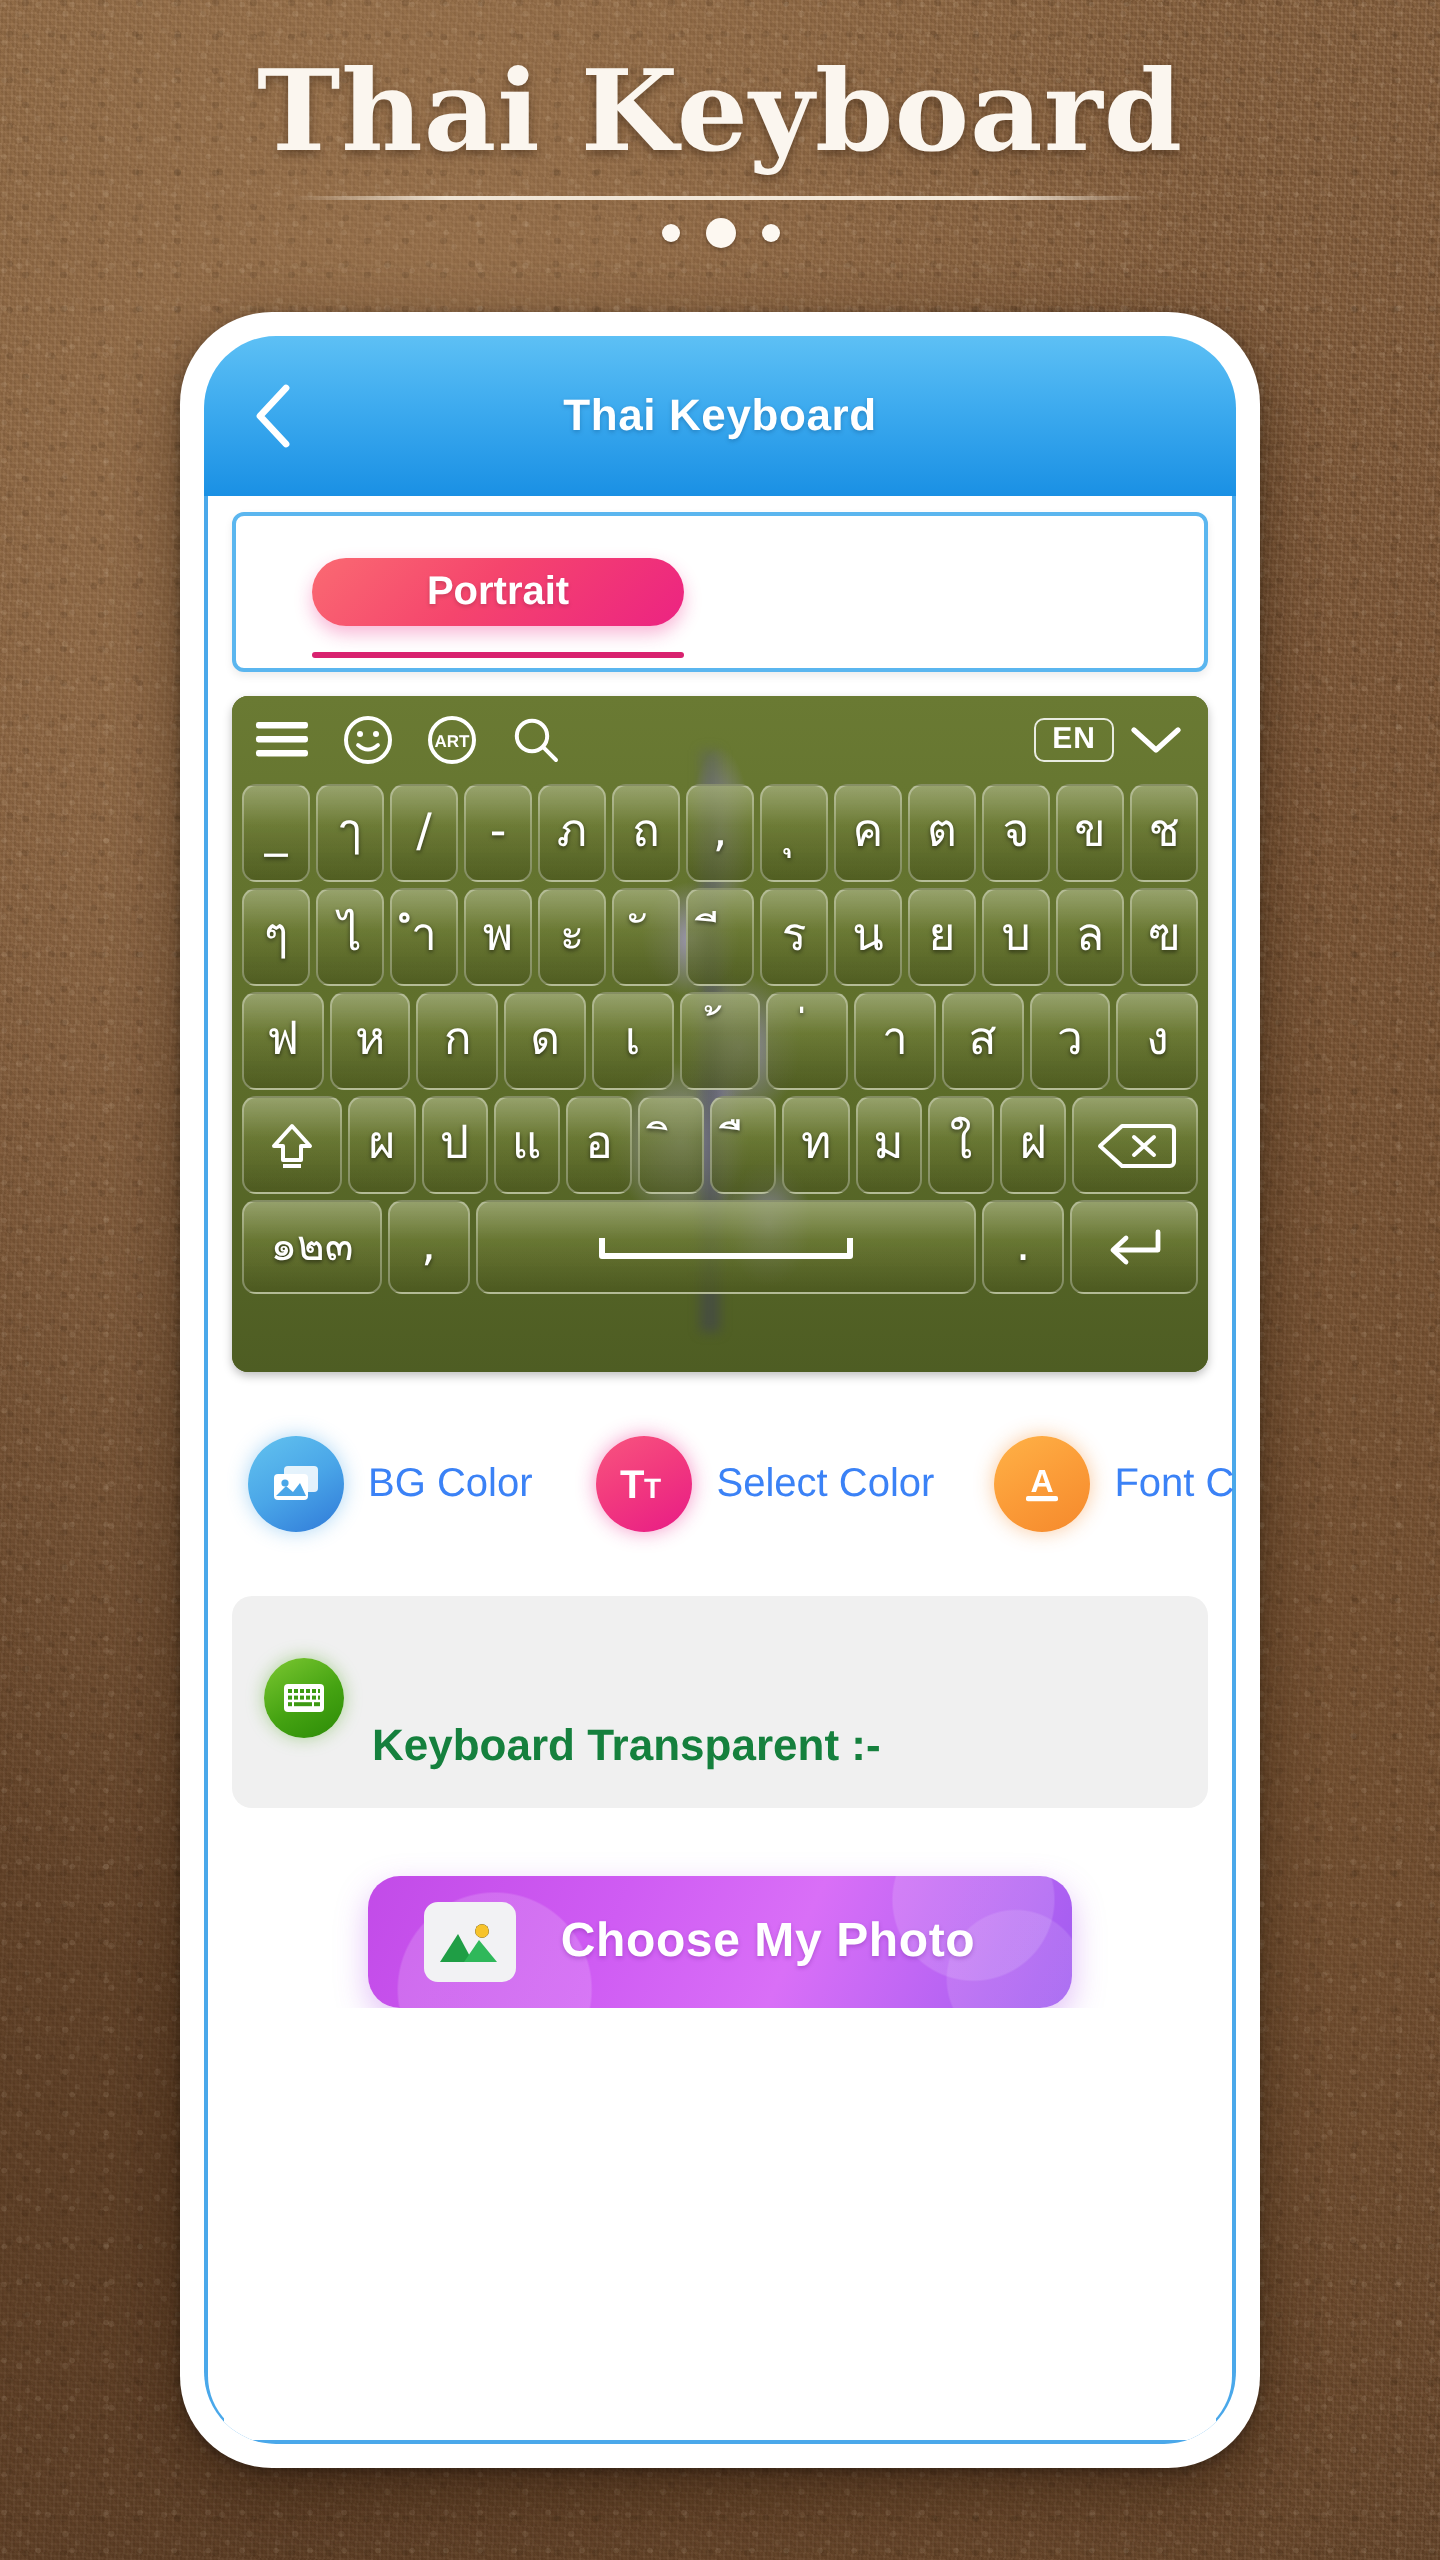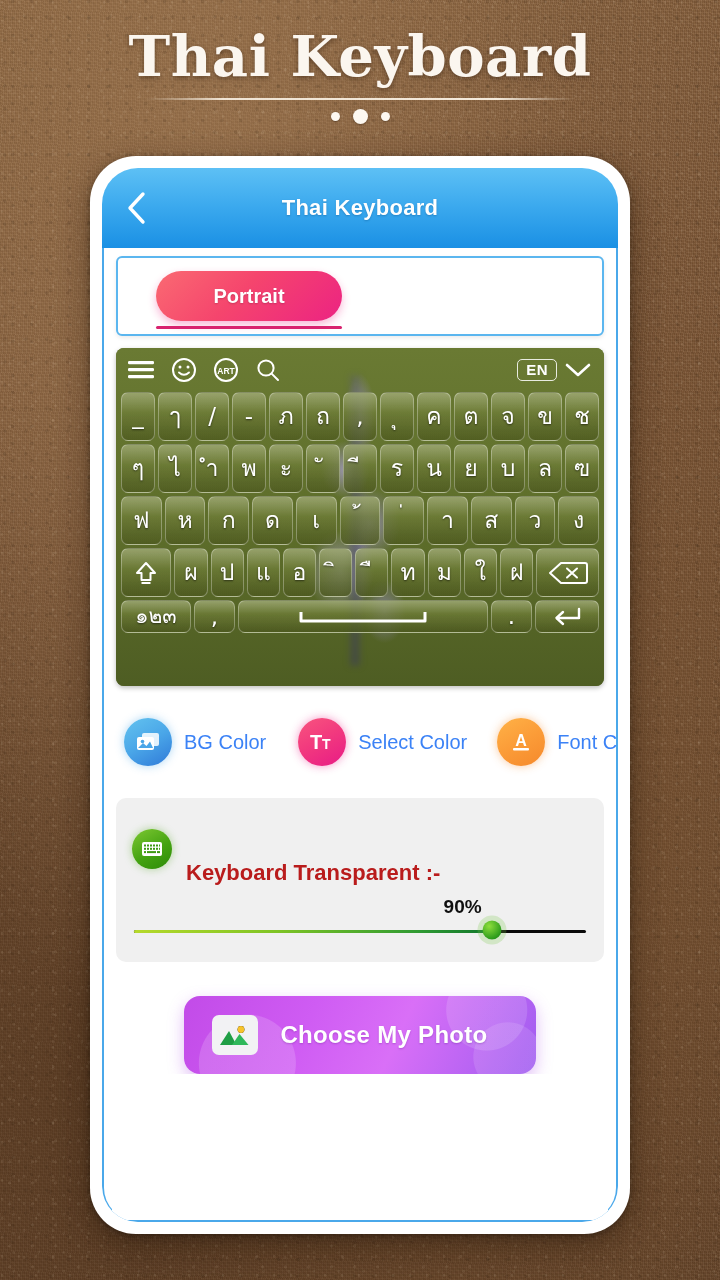--- a/index.html
+++ b/index.html
@@ -138,21 +138,21 @@
     position: relative;
     box-shadow: 0 2px 4px rgba(0,0,0,0.08);
   }
   .mode-tab {
     position: relative;
     border: none;
     color: #ffffff;
     font-size: 20px;
     font-weight: 700;
     border-radius: 26px;
-    height: 50px;
+    height: 34px;
     cursor: pointer;
     text-shadow: 0 1px 2px rgba(0,0,0,0.18);
     font-family: "Liberation Sans", sans-serif;
   }
   #tab-portrait {
     width: 186px;
     margin-left: 38px;
     background: linear-gradient(135deg, #fa6a72 0%, #f5456d 45%, #ec2382 100%);
     box-shadow: 0 4px 9px rgba(236,35,130,0.32);
   }
@@ -254,21 +254,21 @@
     user-select: none;
   }
   .key.wide-shift   { flex: 1.55 1 0; }
   .key.wide-back    { flex: 1.95 1 0; }
   .key.wide-num     { flex: 1.75 1 0; }
   .key.wide-space   { flex: 6.4 1 0; }
   .key.wide-enter   { flex: 1.6 1 0; }
   .key.wide-comma   { flex: 1.0 1 0; }
   .key.wide-dot     { flex: 1.0 1 0; }
   .key.num-key      { font-size: 21px; }
-  #kb-row-5 .key { height: 33px; text-align: center; }
+  #kb-row-5 .key { height: 47px; text-align: center; }
 
   
   #option-row {
     margin: 20px 4px 0;
     display: flex;
     align-items: center;
     height: 72px;
   }
   .option-item { display: flex; align-items: center; cursor: pointer; }
   .option-circle {
@@ -303,21 +303,21 @@
     border-radius: 50%;
     background: linear-gradient(150deg, #7dc832 0%, #45a312 55%, #2c8b07 100%);
     display: flex; align-items: center; justify-content: center;
     box-shadow: 0 0 9px rgba(69,163,18,0.4);
     flex: none;
   }
   #transparency-label {
     margin-left: 14px;
     font-size: 22px;
     font-weight: 700;
-    color: #b91c1c;
+    color: #15803d;
     margin-top: 48px;
   }
   #slider-area { margin-top: 10px; position: relative; height: 48px; }
   #slider-value {
     position: absolute;
     left: 72.5%;
     top: 0;
     transform: translateX(-50%);
     font-size: 19px;
     font-weight: 700;
@@ -348,21 +348,21 @@
     border-radius: 50%;
     background: radial-gradient(circle at 35% 30%, #8ede3d, #2d9c1c 70%, #1b7a12 100%);
     box-shadow: 0 0 0 5px rgba(120,200,70,0.25);
     cursor: pointer;
   }
 
   
   #choose-photo-wrap { margin-top: 34px; display: flex; justify-content: center; }
   #choose-photo-button {
     width: 352px;
-    height: 78px;
+    height: 66px;
     border: none;
     border-radius: 16px;
     background:
       radial-gradient(circle at 18% 86%, rgba(255,255,255,0.16) 0 48px, rgba(255,255,255,0) 49px),
       radial-gradient(circle at 86% 18%, rgba(255,255,255,0.14) 0 40px, rgba(255,255,255,0) 41px),
       radial-gradient(circle at 92% 78%, rgba(255,255,255,0.12) 0 34px, rgba(255,255,255,0) 35px),
       linear-gradient(115deg, #c24be8 0%, #cf5cf3 35%, #d96ff7 60%, #a05cf0 100%);
     display: flex;
     align-items: center;
     cursor: pointer;
@@ -623,27 +623,20 @@
                 <rect x="15" y="6.8" width="2" height="2"></rect>
                   <rect x="18" y="6.8" width="1" height="2"></rect>
                 <rect x="3" y="10.1" width="2" height="2"></rect>
                   <rect x="6" y="10.1" width="9" height="2"></rect>
                 <rect x="16" y="10.1" width="3" height="2"></rect>
               </g>
             </svg>
           </span>
           <span id="transparency-label">Keyboard Transparent :-</span>
         </div>
-        <div id="slider-area">
-          <span id="slider-value">90%</span>
-          <span id="slider-track">
-            <span id="slider-fill"></span>
-          </span>
-          <span id="slider-thumb"></span>
-        </div>
       </div>
 
       <div id="choose-photo-wrap">
         <button id="choose-photo-button">
           <span id="choose-photo-icon">
             <svg width="34" height="28" viewBox="0 0 34 28">
               <circle cx="23" cy="8.5" r="3.4" fill="#f6c game"></circle>
               <circle cx="23" cy="8.5" r="3.4" fill="#f7c32b"></circle>
               <path d="M2 24 L11 10 L18.5 24 Z" fill="#1f9e45"></path>
               <path d="M14 24 L21.5 13 L30.5 24 Z" fill="#2fb85a"></path>

